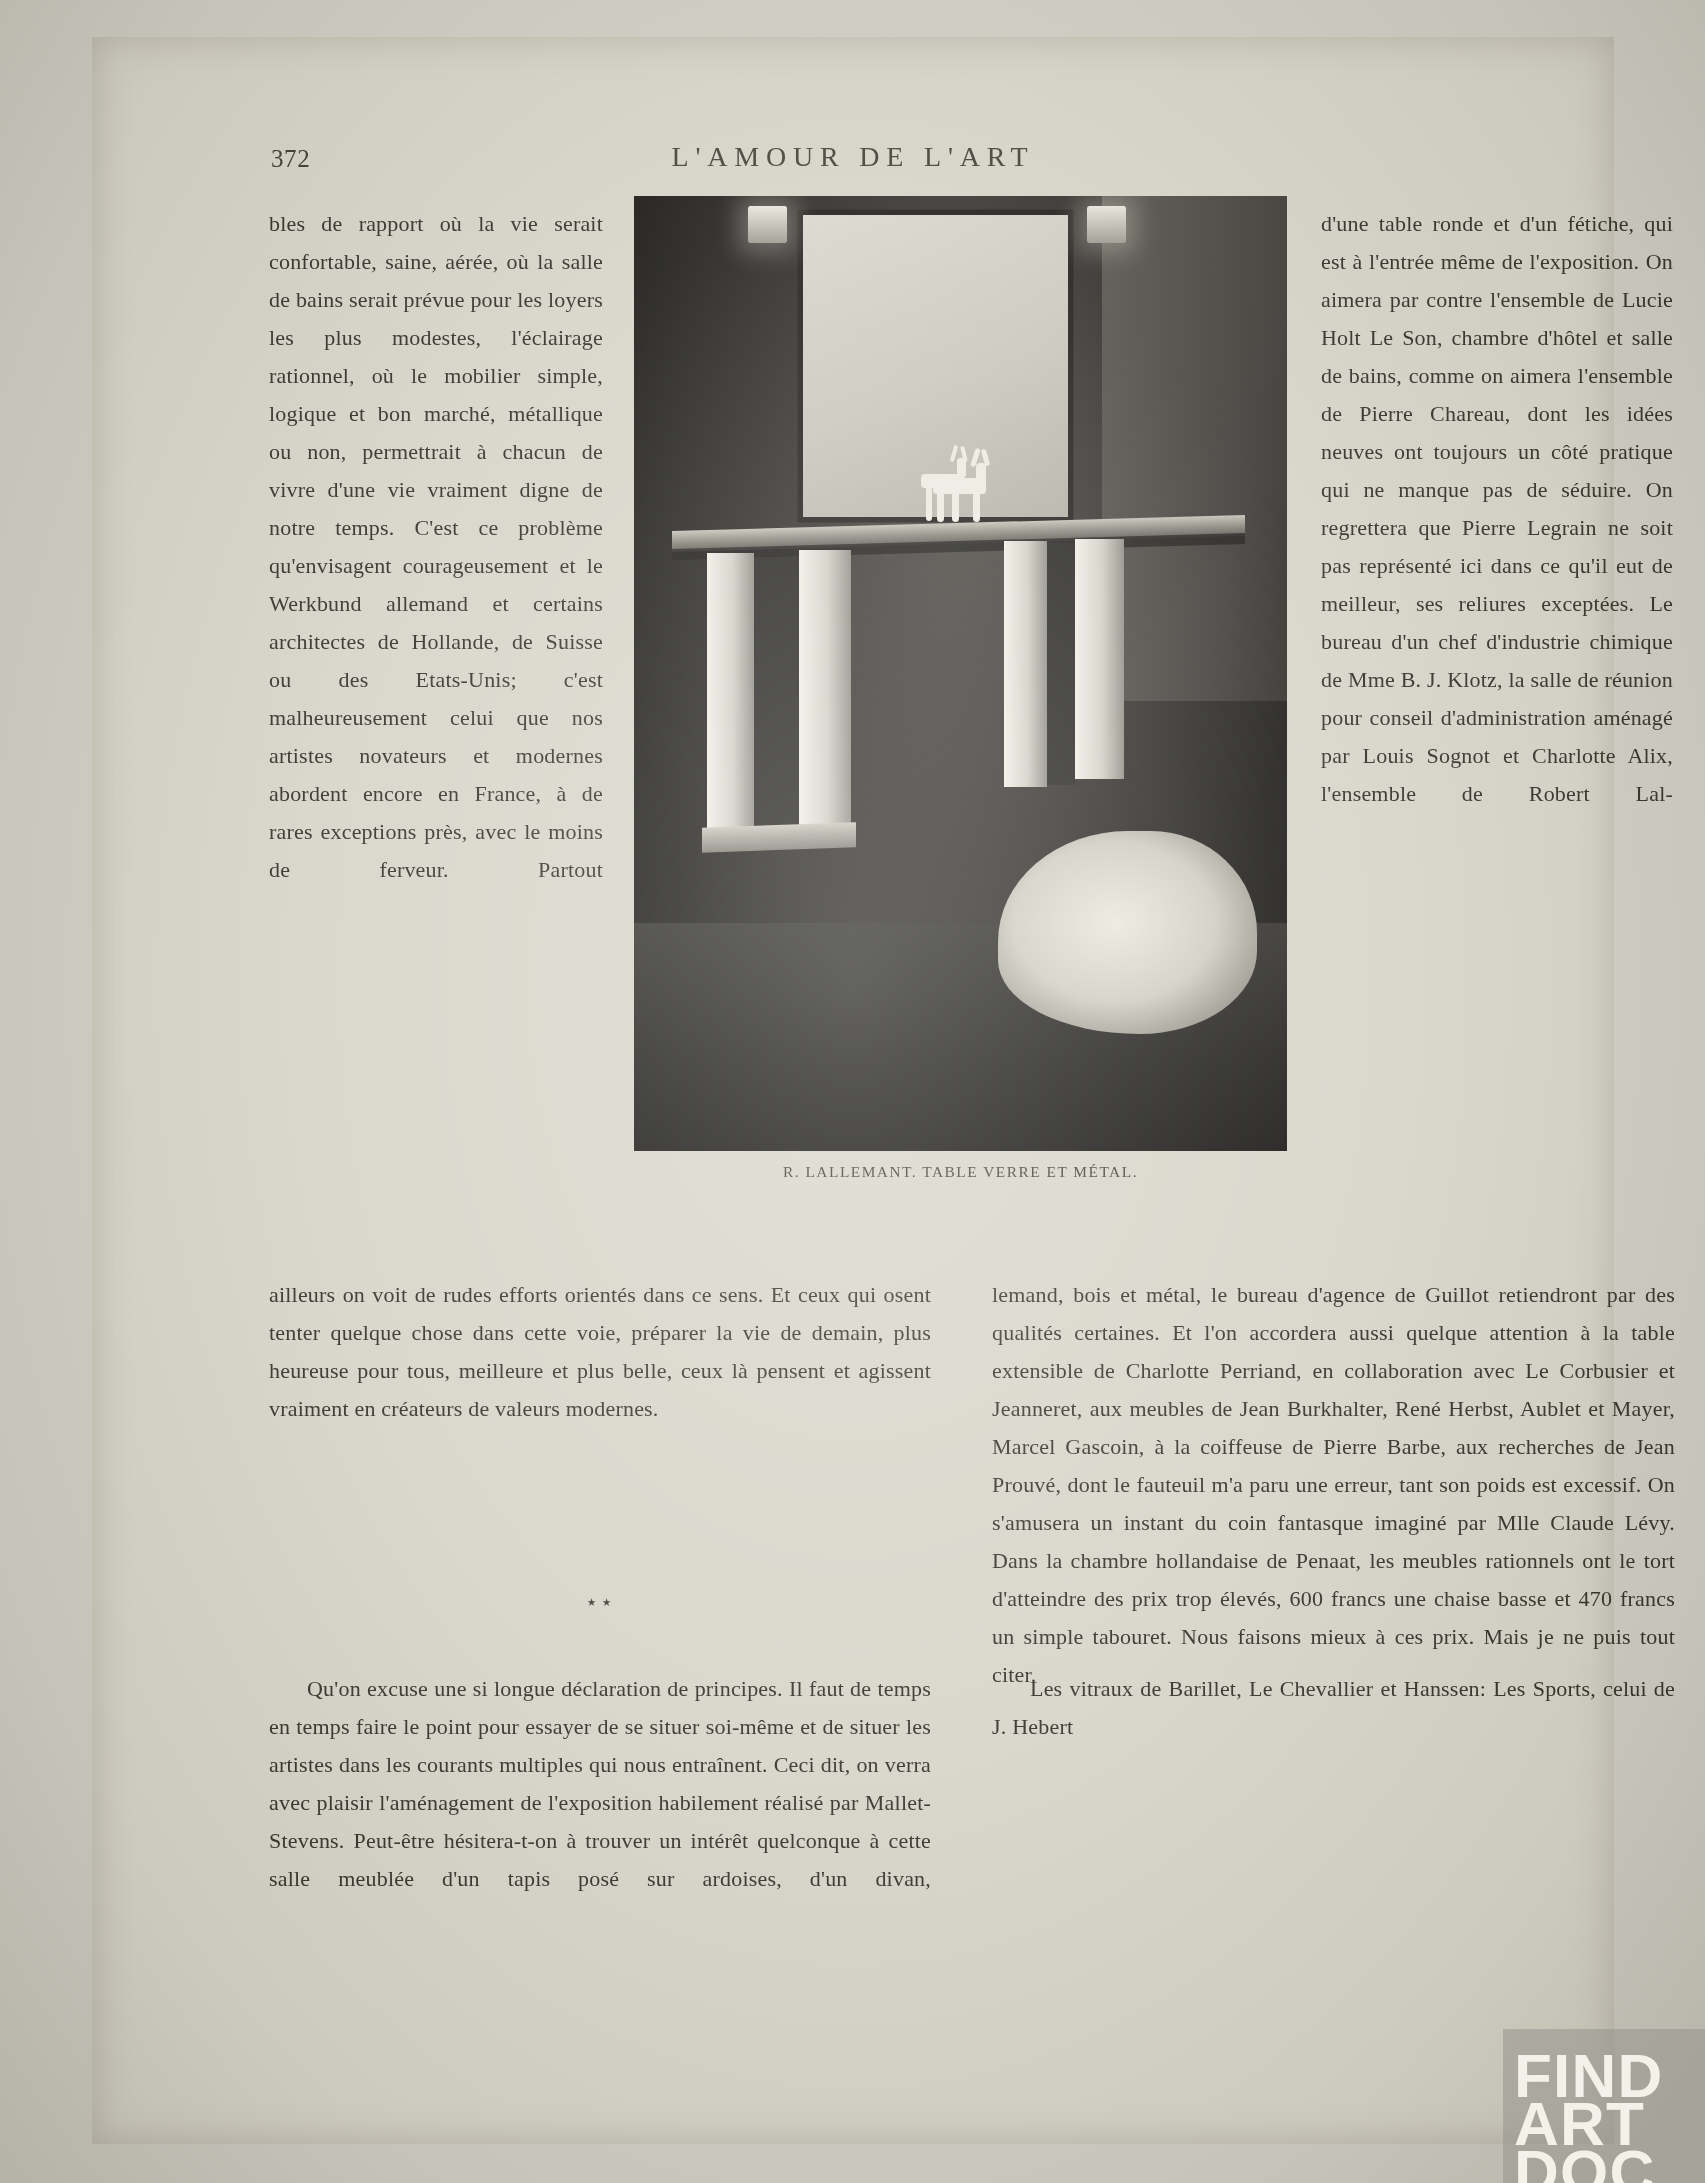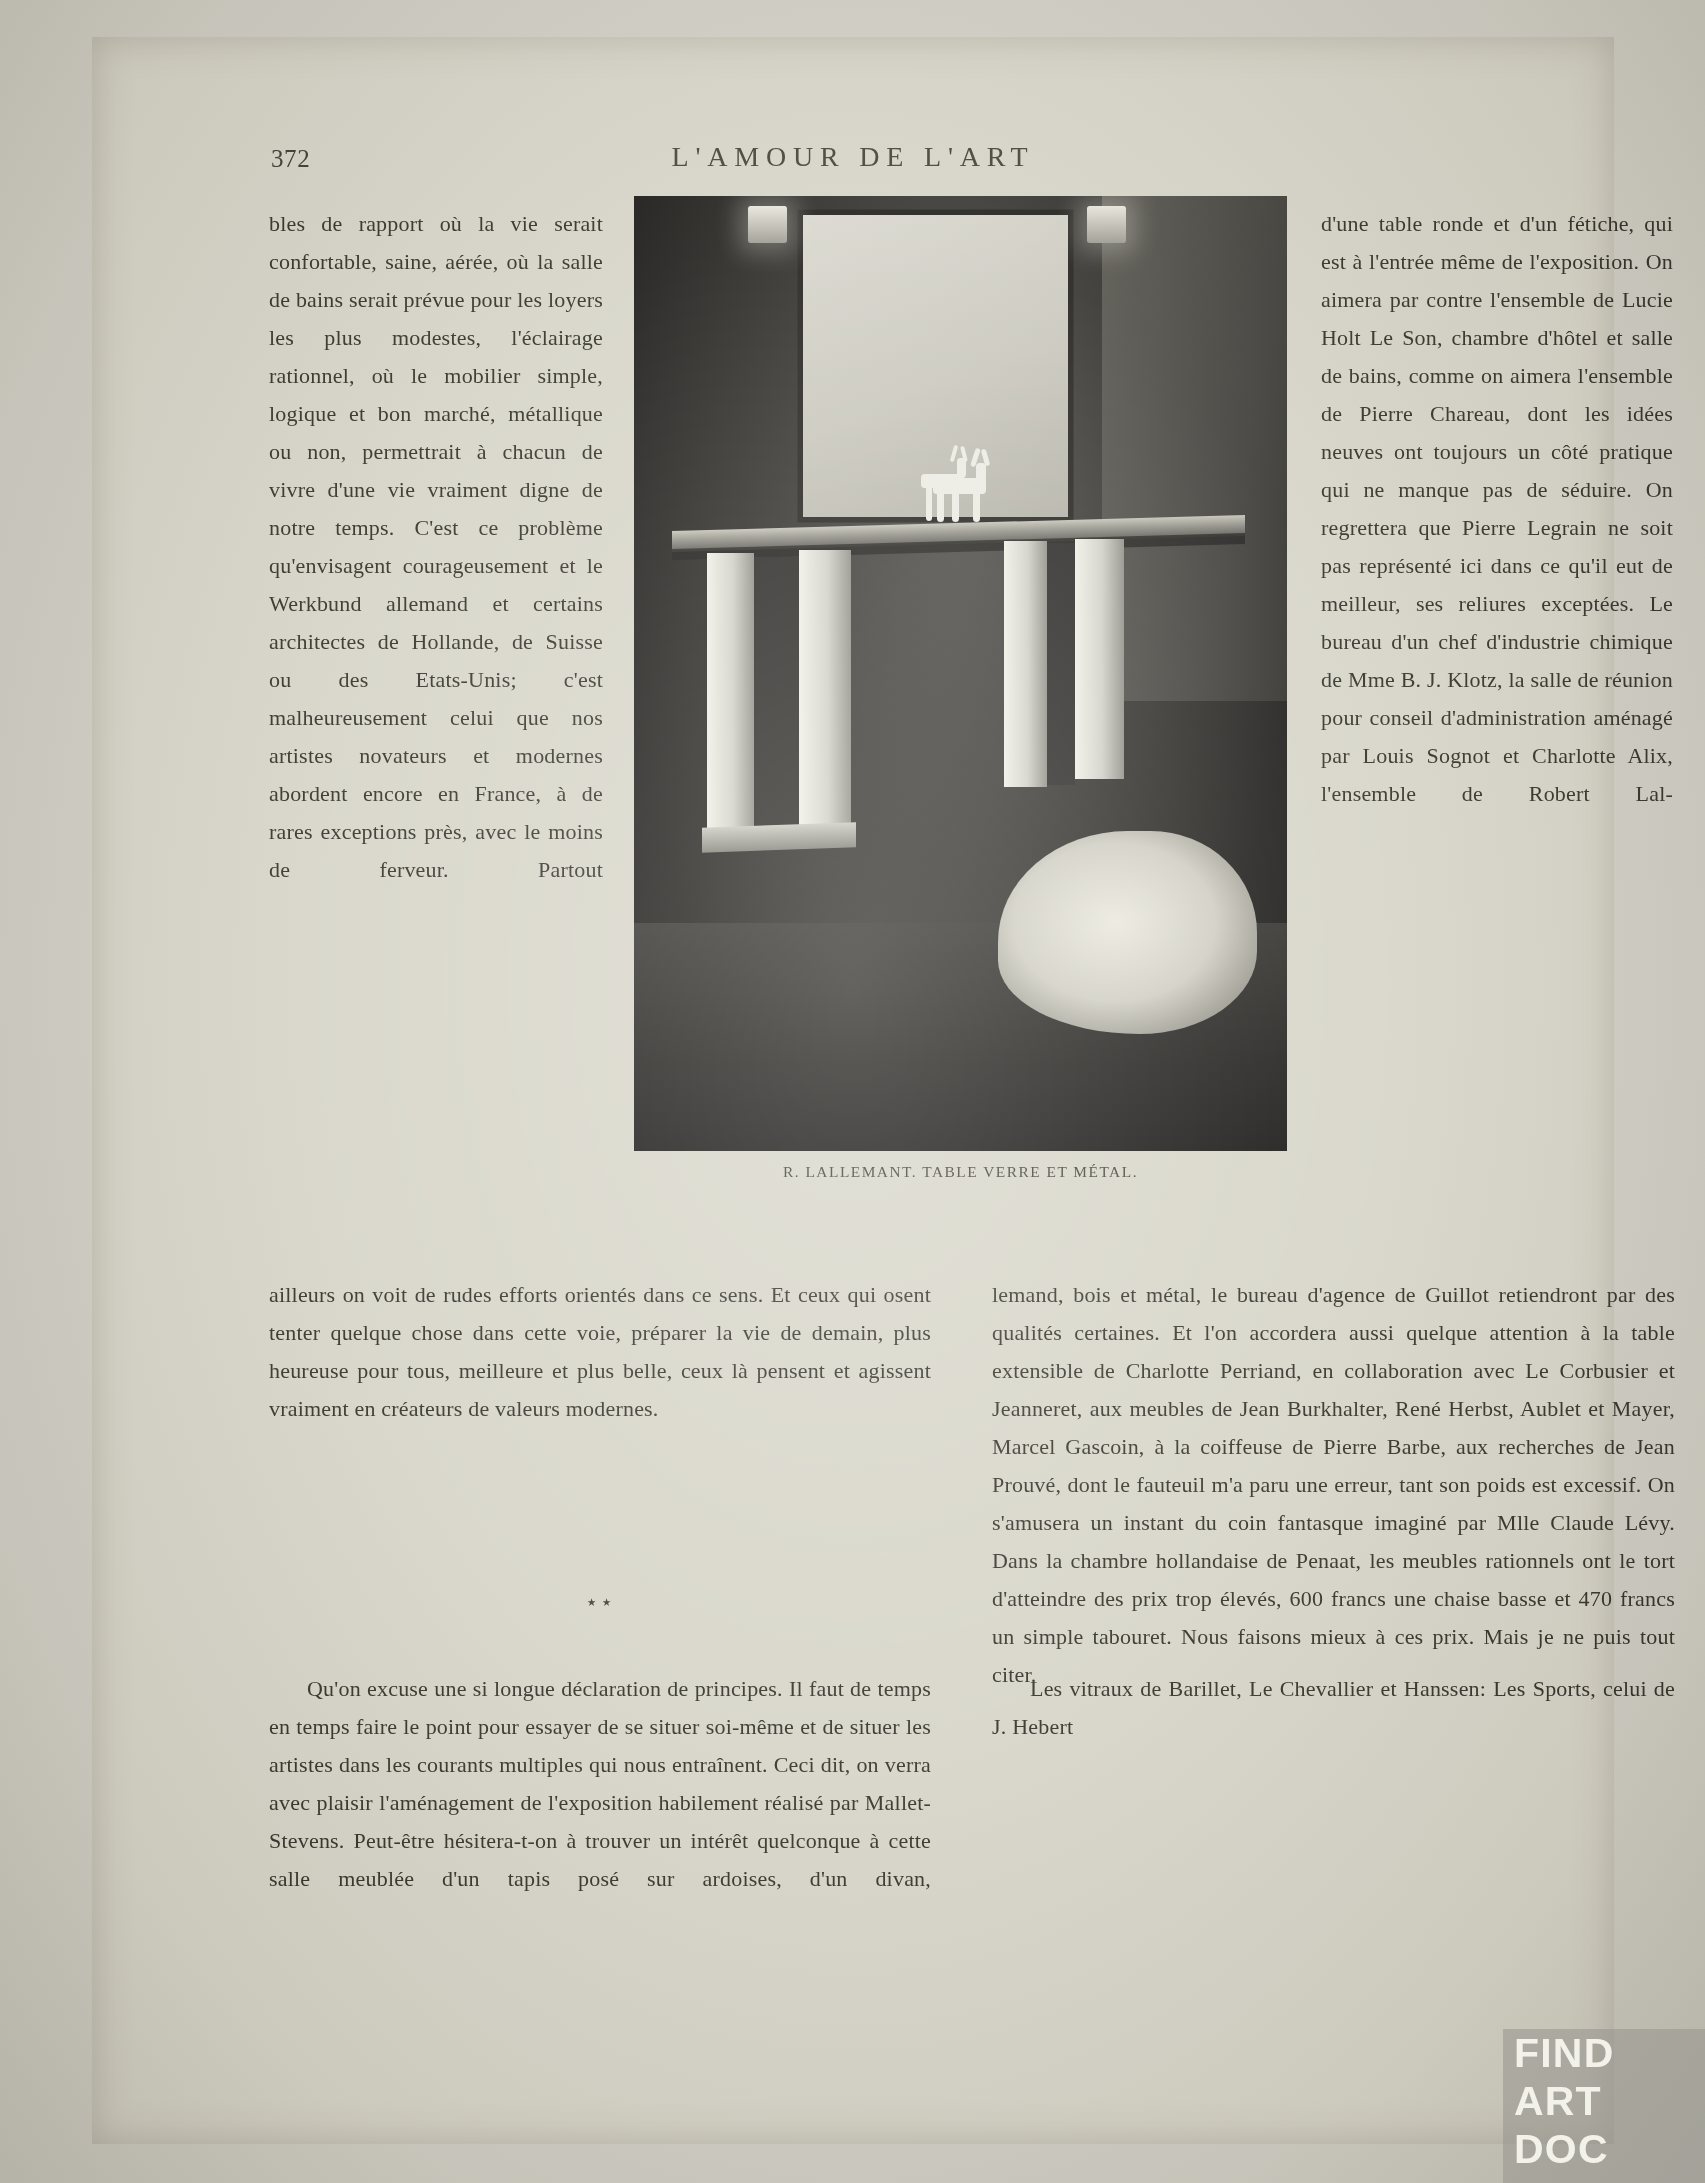--- a/index.html
+++ b/index.html
@@ -253,24 +253,24 @@
   .watermark {
     position: absolute;
     right: 0px;
     bottom: 0px;
     width: 203px;
     height: 154px;
     background: rgba(150,148,140,0.55);
     color: #f2f1ea;
     font-family: "Liberation Sans", sans-serif;
     font-weight: bold;
-    font-size: 41px;
+    font-size: 62px;
     line-height: 48px;
     letter-spacing: 1.2px;
-    padding: 0 0 0 11px;
+    padding: 23px 0 0 11px;
     box-sizing: border-box;
     z-index: 8;
   }
   .watermark div { display: block; }
 </style>
 </head>
 <body>
 
 <div class="page">
   <div class="sheet">

